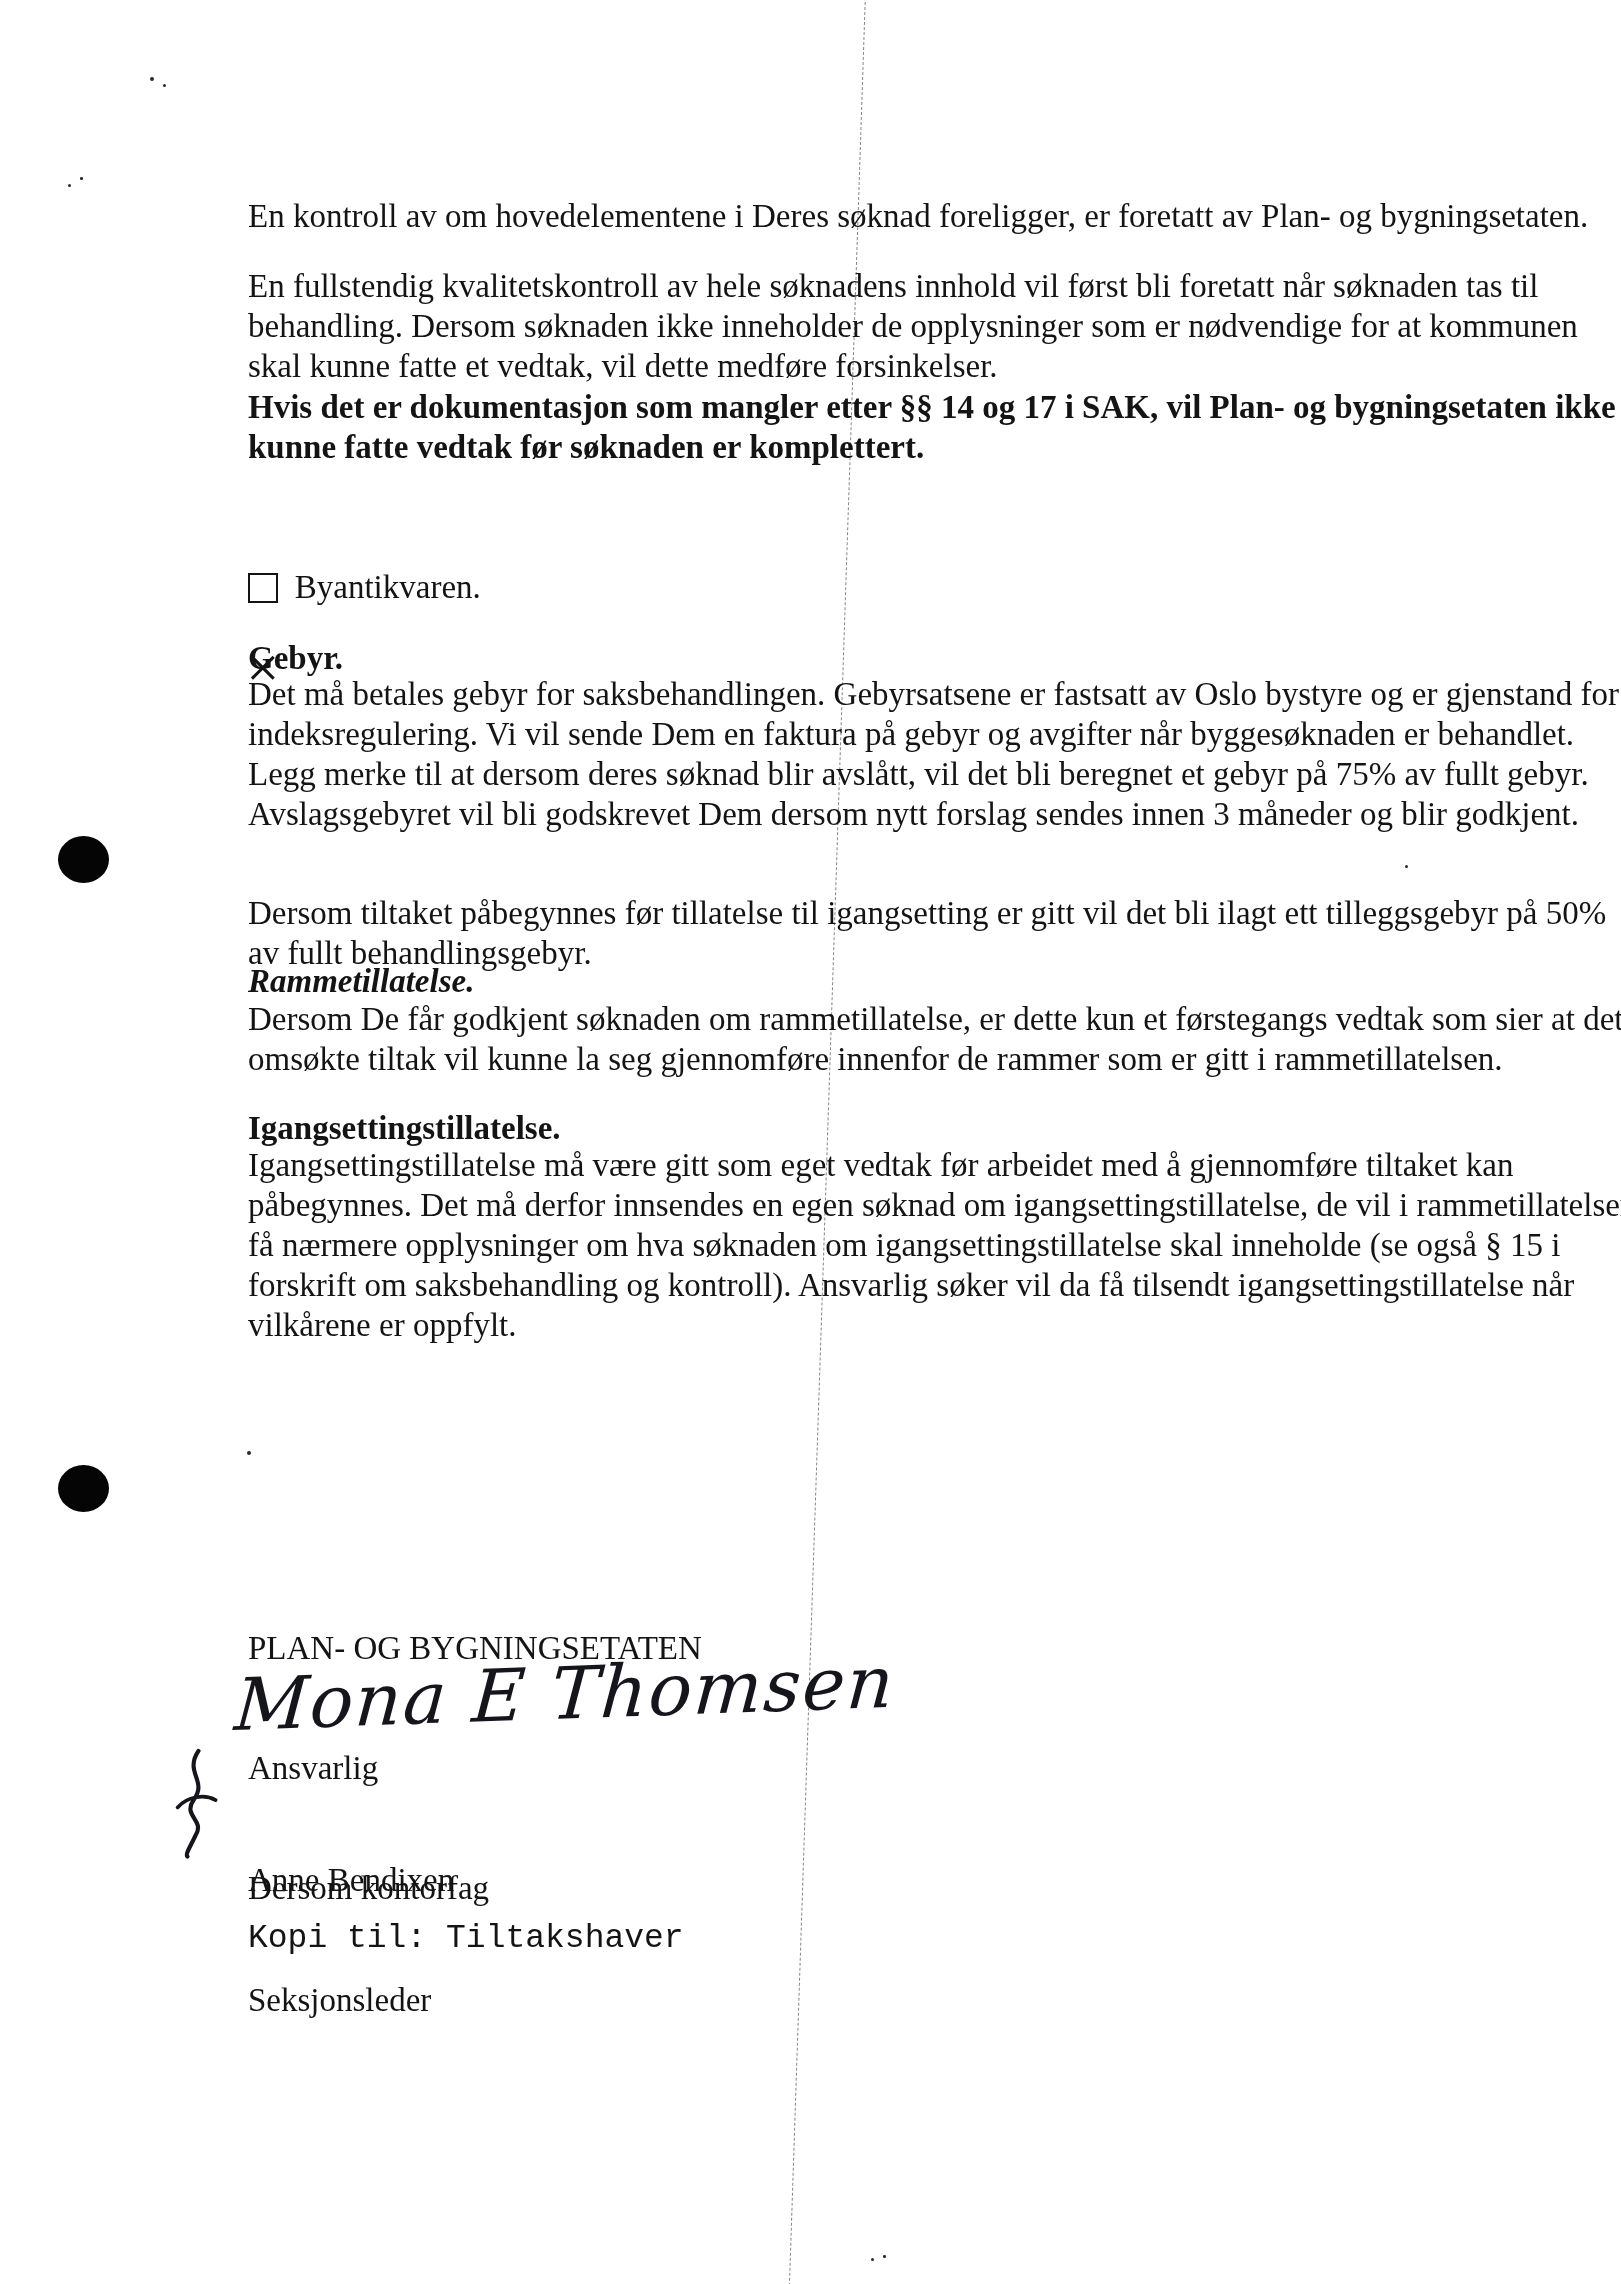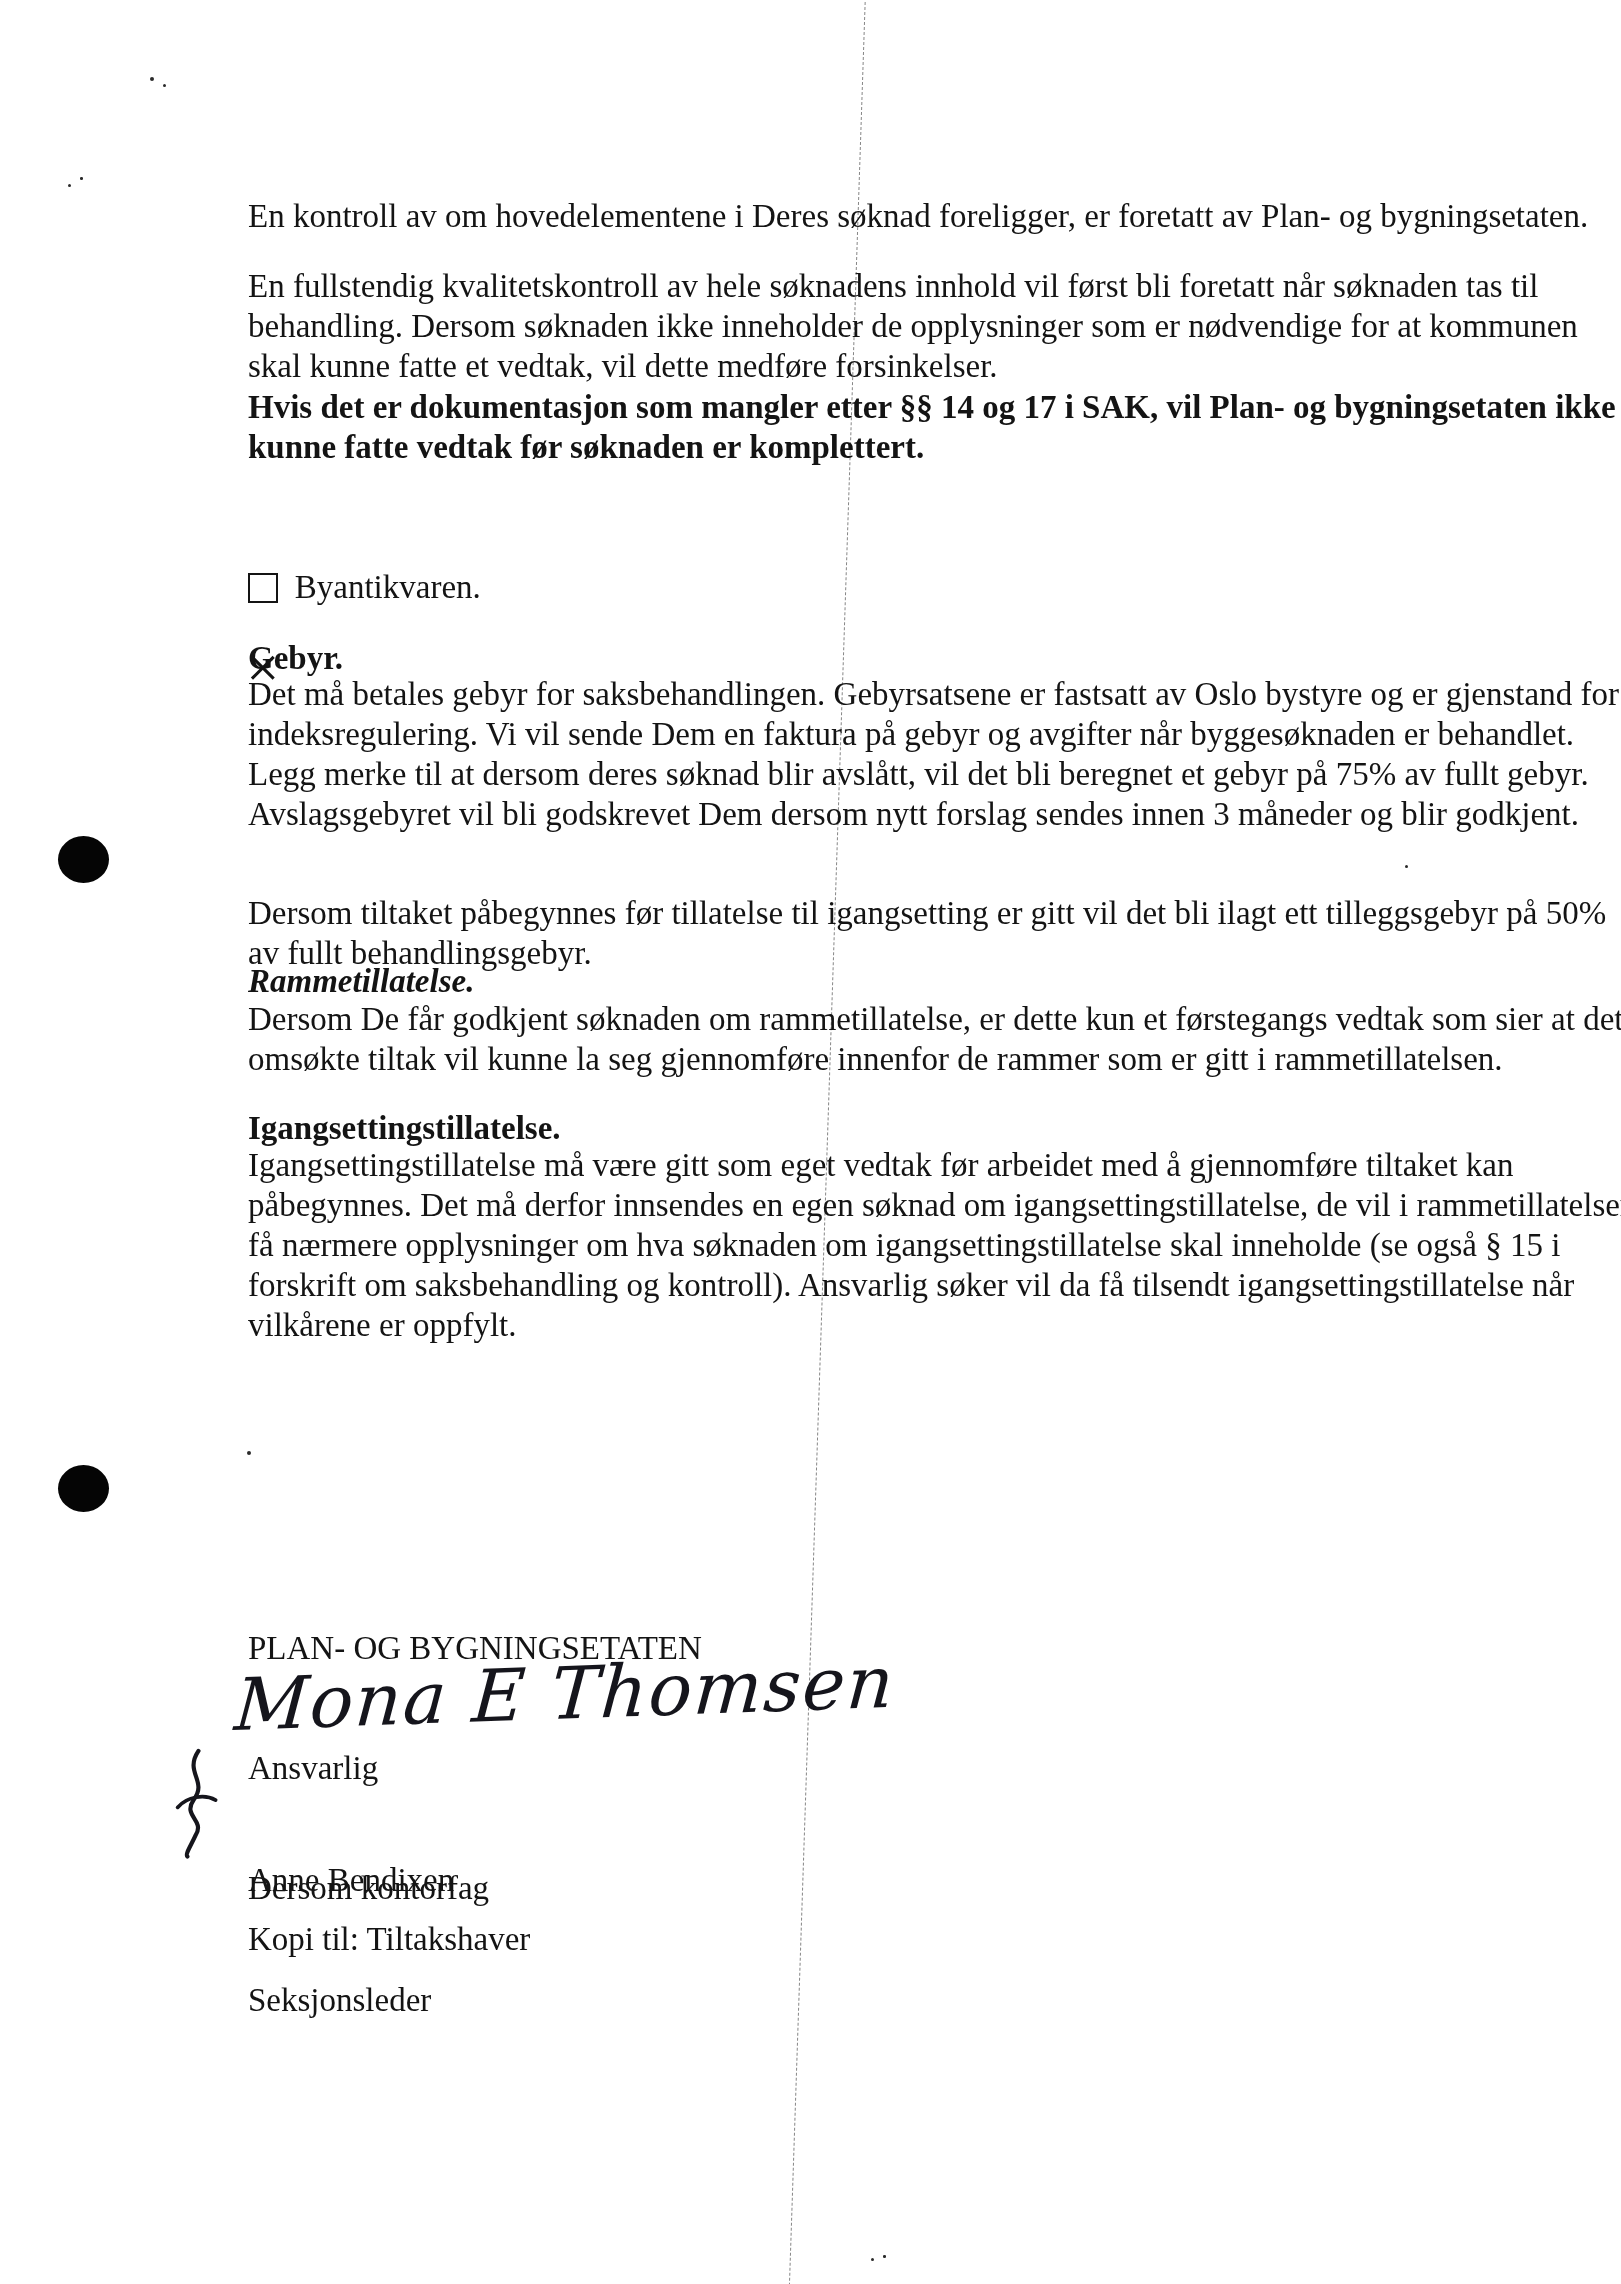--- a/index.html
+++ b/index.html
@@ -54,21 +54,21 @@
   .b-checkline { top: 567px; display: flex; align-items: flex-start; gap: 7px; }
   .b-gebyr-h   { top: 638px; }
   .b-gebyr     { top: 674px; }
   .b-tillegg   { top: 857px; margin-top: 36px; }
   .b-ramme-h   { top: 961px; font-style: italic; }
   .b-ramme     { top: 999px; }
   .b-igang-h   { top: 1108px; }
   .b-igang     { top: 1145px; }
   .b-sender    { top: 1548px; }
   .b-signer    { top: 1780px; }
-  .b-kopi      { top: 1919px; }
+  .b-kopi      { top: 1919px; font-family: Liberation Mono, monospace; }
 
   .cb {
     display: inline-block;
     width: 25.6px; height: 25.6px;
     border: 2.6px solid #141414;
     margin-right: 10.2px;
     margin-top: 6px;
     flex: 0 0 auto;
   }
   .cb svg { display: block; width: 100%; height: 100%; }

